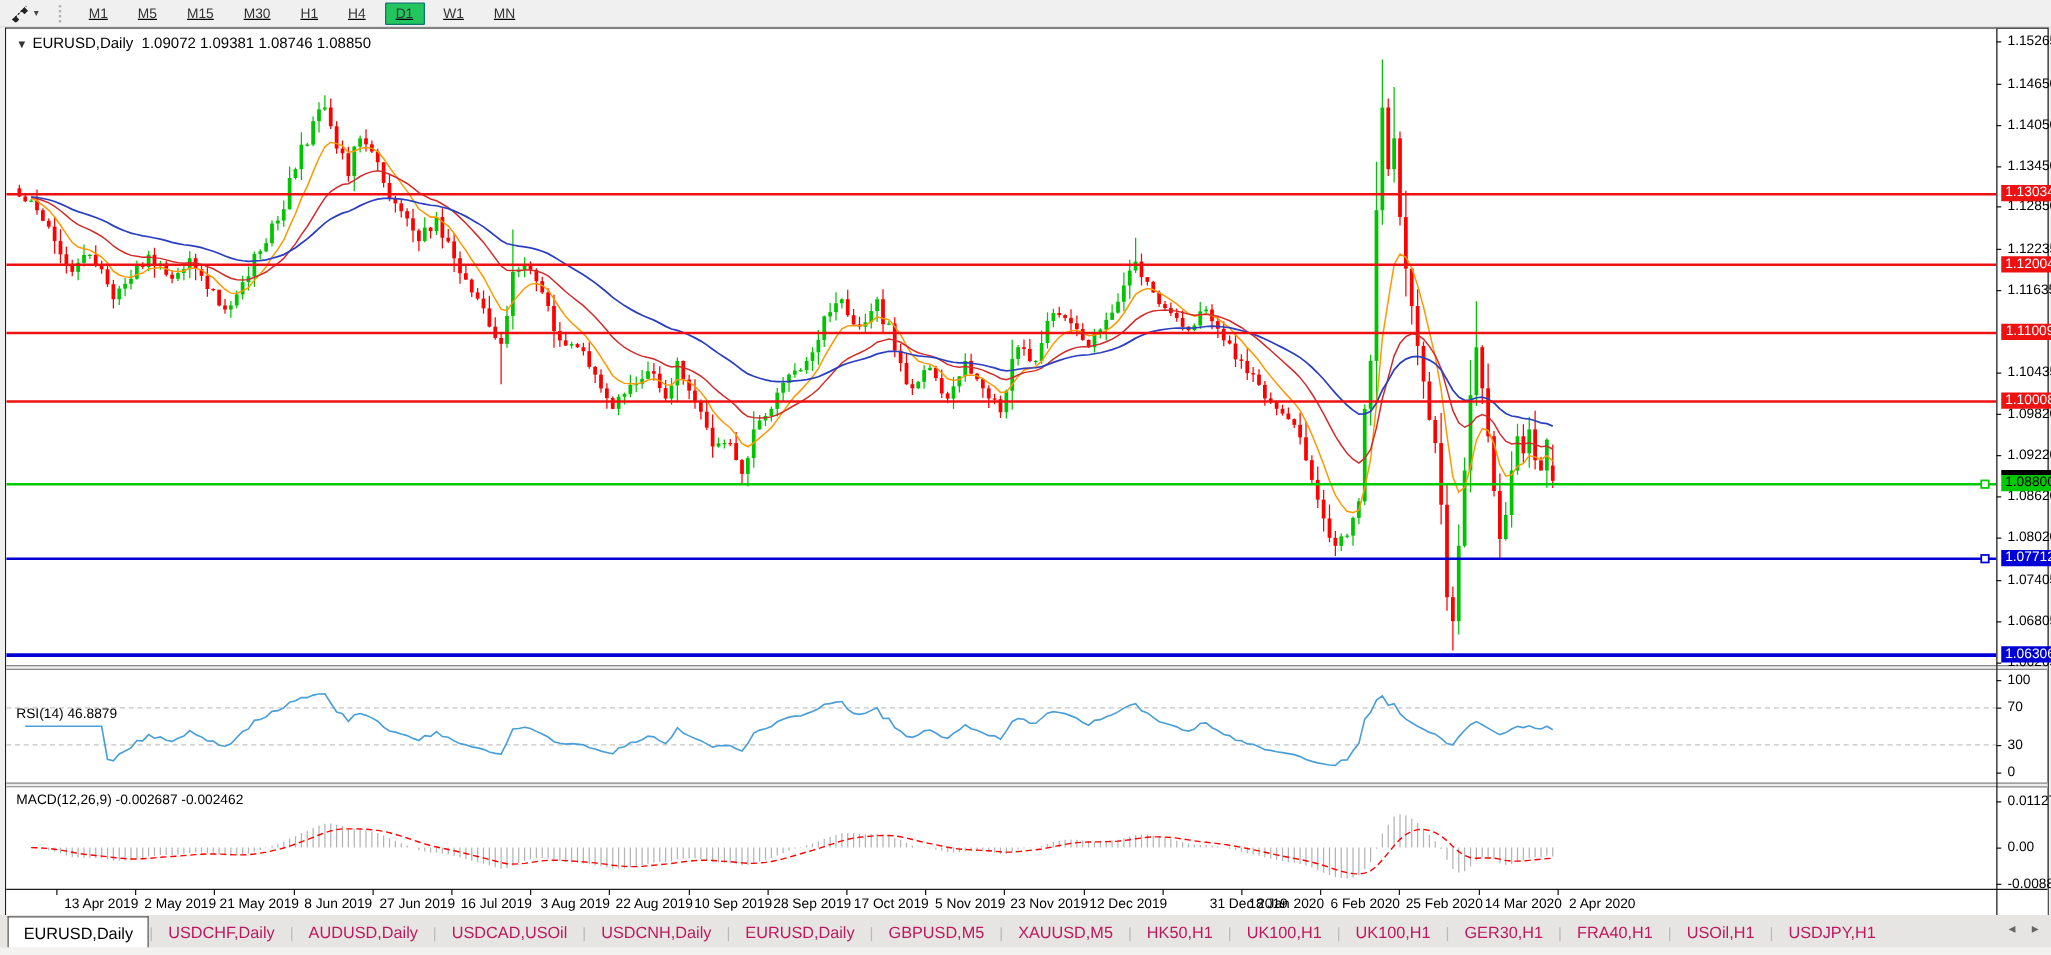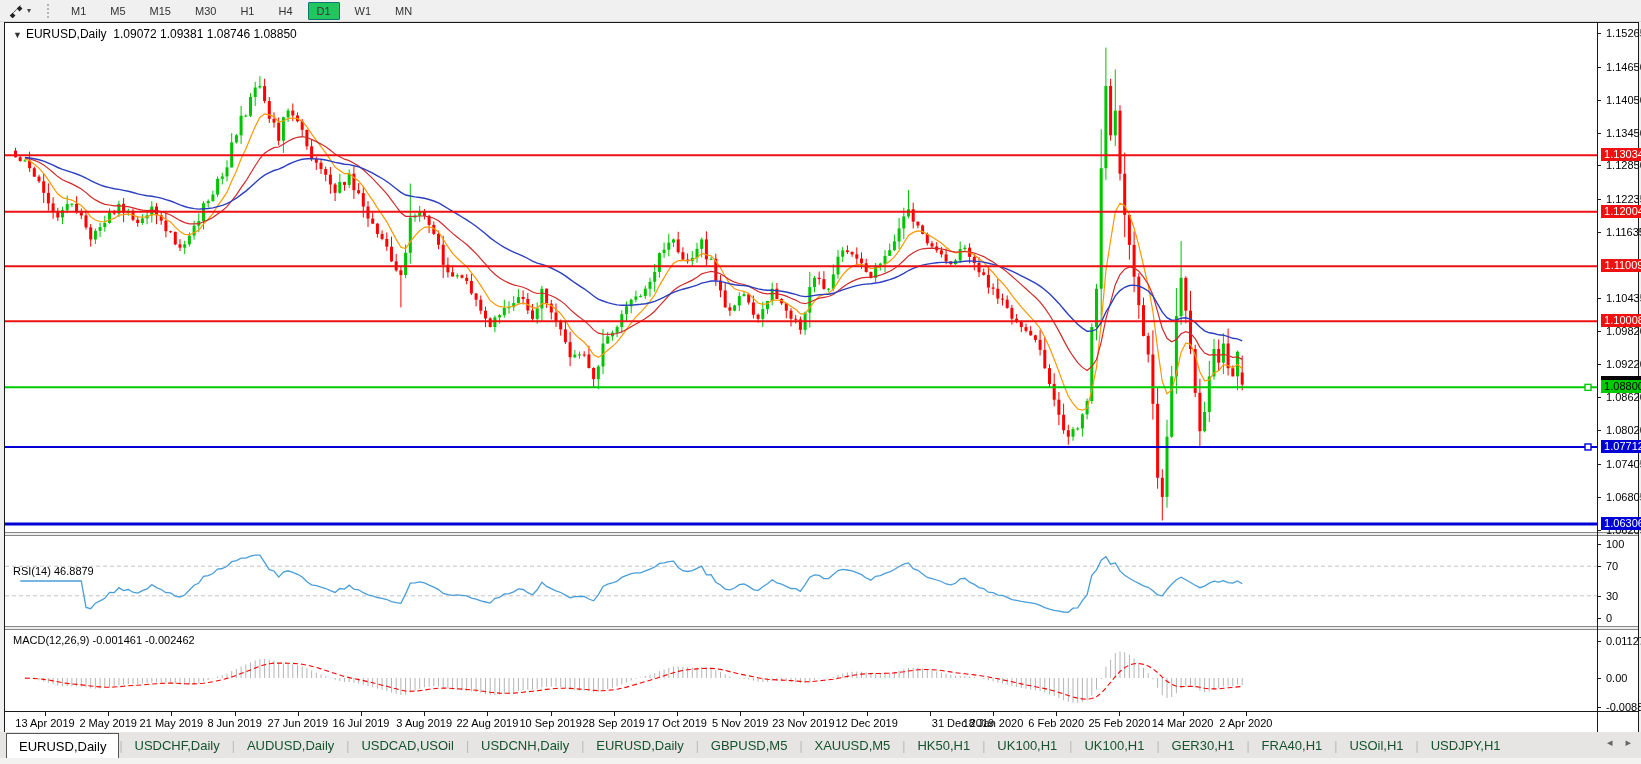--- a/index.html
+++ b/index.html
@@ -16,26 +16,26 @@
   .pane{position:absolute;left:0;background:#fff;}
   .sep{position:absolute;left:0;width:100%;height:4px;background:#ececec;border-top:1px solid #888;border-bottom:1px solid #888;box-sizing:border-box;}
   .axis-line{position:absolute;top:0;bottom:0;left:1592px;width:1px;background:#1a1a1a;}
   .pane-title{position:absolute;font-size:12px;color:#000;z-index:5;white-space:nowrap;}
   .pane-title .tri{font-size:9px;color:#333;margin-right:4px;}
   .axis-lbl{position:absolute;left:1601px;font-size:11px;color:#000;white-space:nowrap;}
   .axis-tick{position:absolute;left:1592px;width:4px;height:1px;background:#1a1a1a;}
   .lvl-lbl{position:absolute;left:1596px;width:44px;font-size:11px;text-align:center;padding:0 1px;line-height:13px;height:13px;}
   .close-strip{position:absolute;left:1596px;width:46px;height:4px;background:#000;}
   .date-strip{position:absolute;left:0;width:100%;background:#fff;border-top:1px solid #1a1a1a;}
-  .date-lbl{position:absolute;top:5px;font-size:11px;color:#000;transform:translateX(-50%);white-space:nowrap;}
+  .date-lbl{position:absolute;top:5px;font-size:11px;color:#000;transform:translateX(-50%);white-space:nowrap;margin-left:36px;}
   .date-tick{position:absolute;top:0;width:1px;height:4px;background:#1a1a1a;}
   
   .tabbar{position:absolute;left:0;top:732px;width:1641px;height:32px;background:#e7e5e3;}
   .tabs{position:absolute;left:6px;top:1px;height:25px;display:flex;align-items:stretch;}
-  .tab{font-size:13px;color:#14532d;display:flex;align-items:center;padding:0 12px;cursor:pointer;white-space:nowrap;}
+  .tab{font-size:13px;color:#be185d;display:flex;align-items:center;padding:0 12px;cursor:pointer;white-space:nowrap;}
   .tab.active{background:#ffffff;color:#000;border:1px solid #555;border-bottom:none;}
   .tab-sep{color:#b9b9b9;display:flex;align-items:center;font-size:12px;}
   .tab-arrows{position:absolute;right:10px;top:4px;font-size:11px;color:#666;}
   .tab-arrows span{margin-left:10px;cursor:pointer;}
   .bottom-strip{position:absolute;left:0;top:26px;width:100%;height:6px;background:#f4f2f0;}
   svg{display:block;}
 </style>
 </head>
 <body>
 
@@ -46,21 +46,21 @@
       <span>
         <svg width="16" height="15" viewBox="0 0 16 15">
           <line x1="2" y1="13" x2="13" y2="2" stroke="#222" stroke-width="1" stroke-dasharray="2 1"></line>
           <rect x="2.6" y="10.6" width="4" height="4" transform="rotate(45 4.6 12.6)" fill="#222"></rect>
           <rect x="9.6" y="3.6" width="4" height="4" transform="rotate(45 11.6 5.6)" fill="#222"></rect>
         </svg>
       </span>
       <span class="caret">▾</span>
     </div>
     <div class="grip"></div>
-    <div id="tf-bar" style="display:flex;align-items:center;">
+    <div id="tf-bar" style="display:flex;align-items:center;text-decoration:underline;">
         <div class="tf-btn">M1</div>
         <div class="tf-btn">M5</div>
         <div class="tf-btn">M15</div>
         <div class="tf-btn">M30</div>
         <div class="tf-btn">H1</div>
         <div class="tf-btn">H4</div>
         <div class="tf-btn active">D1</div>
         <div class="tf-btn">W1</div>
         <div class="tf-btn">MN</div>
       </div>
@@ -883,21 +883,21 @@
         <line x1="1209" y1="48" x2="1209" y2="59.257204681144565" stroke="#b4b4b4" stroke-width="1"></line>
         <line x1="1213.7" y1="48" x2="1213.7" y2="58.18564836298269" stroke="#b4b4b4" stroke-width="1"></line>
         <line x1="1218.4" y1="48" x2="1218.4" y2="56.31461686339222" stroke="#b4b4b4" stroke-width="1"></line>
         <line x1="1223.1000000000001" y1="48" x2="1223.1000000000001" y2="55.93092063620578" stroke="#b4b4b4" stroke-width="1"></line>
         <line x1="1227.8" y1="48" x2="1227.8" y2="55.93224477584015" stroke="#b4b4b4" stroke-width="1"></line>
         <line x1="1232.5" y1="48" x2="1232.5" y2="54.66592114392439" stroke="#b4b4b4" stroke-width="1"></line>
         <line x1="1237.2" y1="48" x2="1237.2" y2="55.16710914614267" stroke="#b4b4b4" stroke-width="1"></line>
         <polyline points="19.9,48.1 24.6,48.2 29.3,48.5 34,48.8 38.7,49.4 43.4,50.0 48.1,50.9 52.800000000000004,51.8 57.5,52.7 62.2,53.4 66.9,53.9 71.6,54.4 76.3,54.9 81,55.4 85.7,56.0 90.4,56.5 95.10000000000001,56.9 99.8,57.2 104.5,57.2 109.2,57.0 113.9,56.7 118.60000000000001,56.3 123.30000000000001,55.8 128,55.5 132.7,55.2 137.4,54.9 142.1,54.5 146.8,54.1 151.5,53.7 156.20000000000002,53.4 160.9,53.2 165.6,53.1 170.3,53.2 175,53.5 179.70000000000002,53.7 184.4,53.9 189.1,53.9 193.8,53.7 198.5,53.2 203.20000000000002,52.5 207.9,51.7 212.6,50.7 217.3,49.6 222,48.4 226.70000000000002,46.9 231.4,45.3 236.10000000000002,43.5 240.8,41.7 245.5,39.9 250.20000000000002,38.0 254.9,36.2 259.6,34.7 264.3,33.7 269,33.1 273.7,33.1 278.40000000000003,33.1 283.1,33.2 287.8,33.4 292.5,33.8 297.2,34.3 301.90000000000003,35.1 306.6,36.2 311.3,37.5 316,38.9 320.7,40.4 325.40000000000003,42.0 330.1,43.6 334.8,45.1 339.5,46.5 344.2,47.6 348.90000000000003,48.6 353.6,49.6 358.3,50.6 363,51.7 367.7,52.8 372.40000000000003,54.0 377.1,55.2 381.8,56.3 386.5,57.6 391.2,58.8 395.90000000000003,60.1 400.6,61.0 405.3,61.3 410,61.1 414.7,60.7 419.40000000000003,60.0 424.1,59.3 428.8,58.7 433.5,58.3 438.2,58.1 442.90000000000003,58.2 447.6,58.5 452.3,58.8 457,59.1 461.70000000000005,59.5 466.40000000000003,59.9 471.1,60.3 475.8,60.9 480.5,61.5 485.20000000000005,62.2 489.90000000000003,62.7 494.6,63.1 499.3,63.3 504,63.3 508.70000000000005,63.1 513.4000000000001,62.7 518.1,62.2 522.8000000000001,61.7 527.5,61.3 532.2,60.8 536.9,60.1 541.6,59.4 546.3000000000001,58.9 551,58.5 555.7,58.2 560.4,58.2 565.1,58.4 569.8000000000001,58.7 574.5,59.1 579.2,59.4 583.9,59.8 588.6,60.3 593.3000000000001,60.7 598,60.7 602.7,60.4 607.4,59.9 612.1,59.2 616.8000000000001,58.2 621.5,57.1 626.2,55.8 630.9,54.4 635.6,53.0 640.3000000000001,51.6 645,50.3 649.7,48.8 654.4,47.3 659.1,45.7 663.8000000000001,44.2 668.5,42.7 673.2,41.4 677.9,40.5 682.6,39.8 687.3000000000001,39.3 692,38.9 696.7,38.5 701.4,38.4 706.1,38.4 710.8000000000001,38.7 715.5,39.4 720.2,40.4 724.9,41.6 729.6,42.8 734.3000000000001,44.0 739,44.9 743.7,45.8 748.4,46.8 753.1,47.8 757.8000000000001,48.6 762.5,49.3 767.2,49.6 771.9,49.9 776.6,50.1 781.3000000000001,50.3 786,50.6 790.7,51.0 795.4,51.4 800.1,51.7 804.8000000000001,51.7 809.5,51.3 814.2,50.8 818.9,50.3 823.6,49.8 828.3000000000001,49.2 833,48.3 837.7,47.4 842.4,46.4 847.1,45.5 851.8000000000001,44.7 856.5,44.1 861.2,43.8 865.9,43.6 870.6,43.5 875.3000000000001,43.5 880,43.3 884.7,43.2 889.4,42.9 894.1,42.4 898.8000000000001,41.8 903.5,41.0 908.2,40.4 912.9000000000001,39.8 917.6,39.5 922.3000000000001,39.5 927,39.7 931.7,40.0 936.4000000000001,40.5 941.1,41.2 945.8000000000001,41.9 950.5,42.7 955.2,43.3 959.9000000000001,43.8 964.6,44.3 969.3000000000001,44.9 974,45.5 978.7,46.2 983.4000000000001,47.0 988.1,47.9 992.8000000000001,48.8 997.5,49.8 1002.2,50.7 1006.9000000000001,51.8 1011.6,52.8 1016.3000000000001,53.9 1021,54.9 1025.7,55.8 1030.4,56.7 1035.1000000000001,57.6 1039.8,58.6 1044.5,59.7 1049.2,61.0 1053.9,62.4 1058.6000000000001,64.0 1063.3,65.6 1068,67.0 1072.7,68.1 1077.4,68.9 1082.1000000000001,69.2 1086.8,68.5 1091.5,66.7 1096.2,63.1 1100.9,57.9 1105.6000000000001,52.3 1110.3,46.5 1115,41.5 1119.7,37.6 1124.4,35.0 1129.1000000000001,33.7 1133.8,33.5 1138.5,34.4 1143.2,36.1 1147.9,38.8 1152.6000000000001,42.6 1157.3,47.1 1162,51.3 1166.7,54.4 1171.4,56.2 1176.1000000000001,56.6 1180.8,56.4 1185.5,56.3 1190.2,56.5 1194.9,57.3 1199.6000000000001,58.3 1204.3,58.9 1209,58.9 1213.7,58.8 1218.4,58.3 1223.1000000000001,57.8 1227.8,57.4 1232.5,56.9 1237.2,56.5 " fill="none" stroke="#ff0000" stroke-width="1.1" stroke-dasharray="5 3"></polyline>
       </svg>
     <div class="pane-title" style="left:8px;top:611px;font-size:11px;">
-      <span>MACD(12,26,9)</span>&nbsp;<span>-0.001461 -0.002462</span>
+      <span>MACD(12,26,9)</span>&nbsp;<span>-0.002687 -0.002462</span>
     </div>
 
     <div id="date-axis" class="date-strip" style="top:688px;height:21px;">
         <div class="date-lbl" style="left: 40px;">13 Apr 2019</div>
         <div class="date-tick" style="left: 40px;"></div>
         <div class="date-lbl" style="left: 103.2px;">2 May 2019</div>
         <div class="date-tick" style="left: 103.2px;"></div>
         <div class="date-lbl" style="left: 166.4px; text-align: right;">21 May 2019</div>
         <div class="date-tick" style="left: 166.4px;"></div>
         <div class="date-lbl" style="left: 229.6px;">8 Jun 2019</div>

